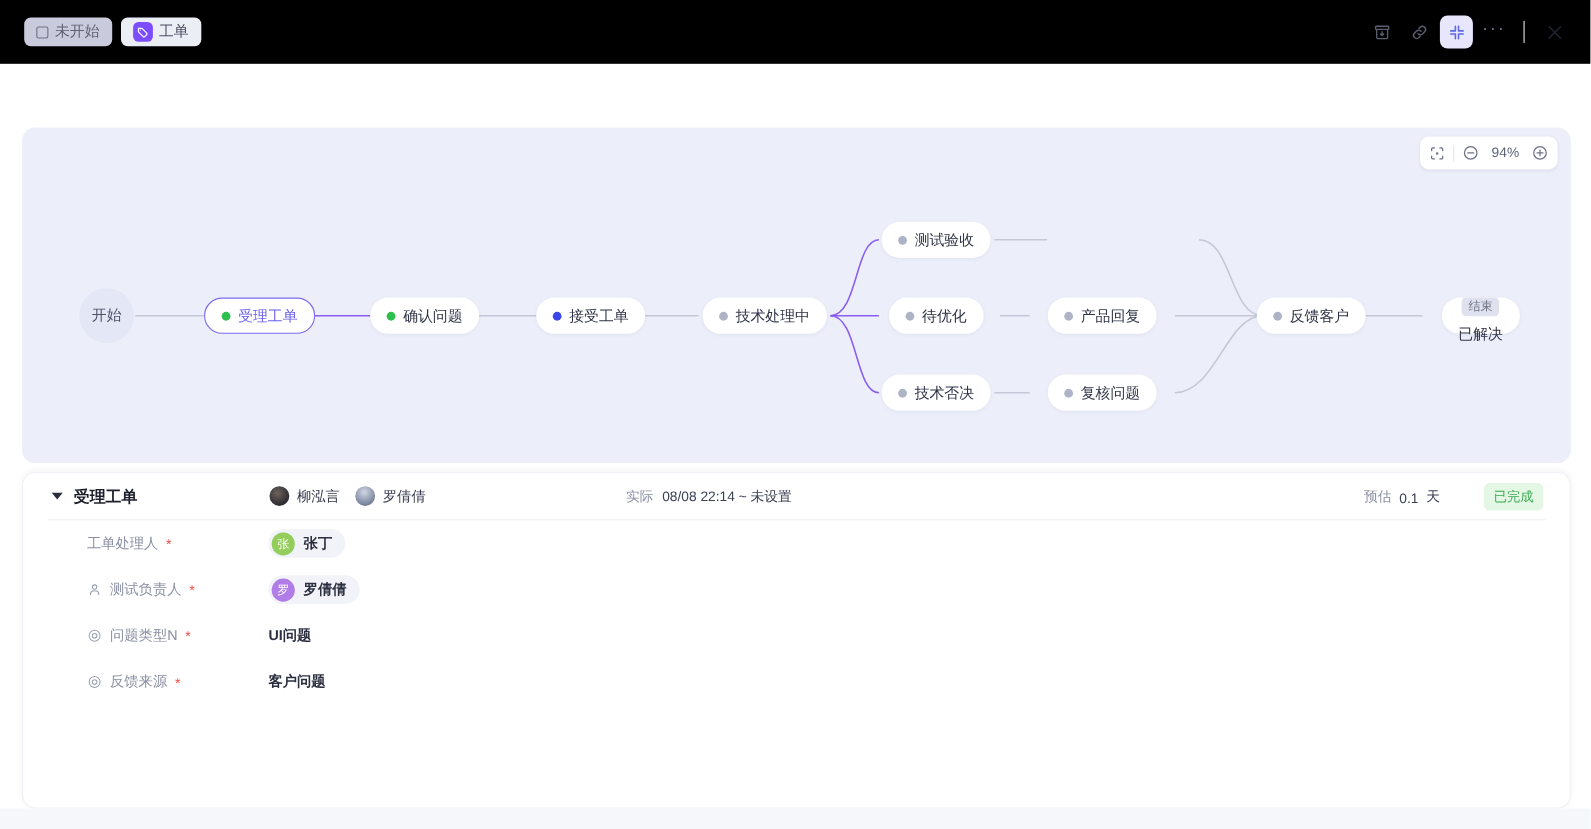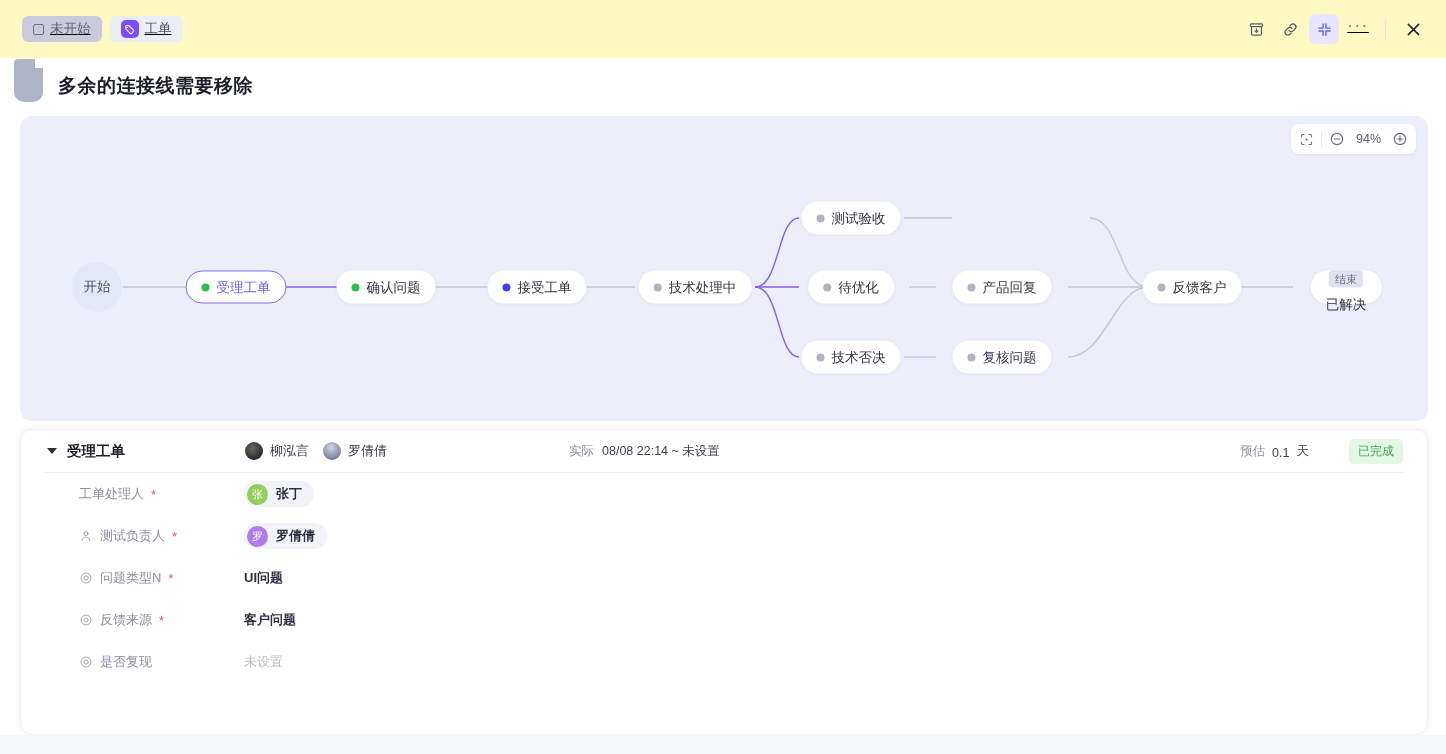--- a/index.html
+++ b/index.html
@@ -8,22 +8,21 @@
     font-family: "Liberation Sans", "DejaVu Sans", sans-serif;
     background: #ffffff;
     overflow: hidden;
   }
   .app { position: relative; width: 1446px; height: 754px; background:#fff; }
 
   
   .topbar {
     position: absolute; top:0; left:0; width:1446px; height:58px;
     display:flex; align-items:center; padding:0 18px 0 22px;
-    background:#fef9c3;
-    text-decoration:underline;
+    background:#000000;
   }
   .chipgroup { display:flex; align-items:center; gap:8px; }
   .chip {
     display:flex; align-items:center; gap:6px;
     height:26px; padding:0 11px; border-radius:6px;
     font-size:13.5px; line-height:1;
   }
   .chip-status { background:#c9cbdc; color:#5f6275; }
   .chip-status .sq {
     width:11px;height:11px;border:1.6px solid #6f7287;border-radius:2px;display:inline-block;
@@ -218,27 +217,20 @@
       </div>
       <div class="vdiv"></div>
       <div class="iconbtn">
         <svg width="19" height="19" viewBox="0 0 24 24" fill="none" stroke="#1f2230" stroke-width="1.9" stroke-linecap="round">
           <path d="M5.5 5.5 18.5 18.5M18.5 5.5 5.5 18.5"></path>
         </svg>
       </div>
     </div>
   </div>
 
-  <div class="titlerow">
-    <div class="title-shape">
-      <span class="body"></span>
-        <span class="fold"></span>
-    </div>
-    <div class="title-text">多余的连接线需要移除</div>
-  </div>
 
   <div class="canvas">
 
 
     <div class="zoomctl">
       <span class="zicon">
         <svg width="15" height="15" viewBox="0 0 24 24" fill="none" stroke="currentColor" stroke-width="1.8" stroke-linecap="round">
           <path d="M4 8V5.5A1.5 1.5 0 0 1 5.5 4H8M16 4h2.5A1.5 1.5 0 0 1 20 5.5V8M20 16v2.5a1.5 1.5 0 0 1-1.5 1.5H16M8 20H5.5A1.5 1.5 0 0 1 4 18.5V16"></path>
           <circle cx="12" cy="12" r="1.8" fill="currentColor" stroke="none"></circle>
         </svg>
@@ -422,28 +414,16 @@
             <circle cx="12" cy="12" r="8.5"></circle>
               <circle cx="12" cy="12" r="3.6"></circle>
           </svg>
         </span>
         <span>反馈来源</span>
         <span class="req">*</span>
       </span>
       <span class="fval">客户问题</span>
     </div>
 
-    <div class="field">
-      <span class="flabel">
-        <span class="ficon">
-          <svg width="14" height="14" viewBox="0 0 24 24" fill="none" stroke="currentColor" stroke-width="1.6">
-            <circle cx="12" cy="12" r="8.5"></circle>
-              <circle cx="12" cy="12" r="3.6"></circle>
-          </svg>
-        </span>
-        <span>是否复现</span>
-      </span>
-      <span class="fval placeholder">未设置</span>
-    </div>
   </div>
 
   <div class="bottomfade"></div>
 </div>
 
 </body></html>

